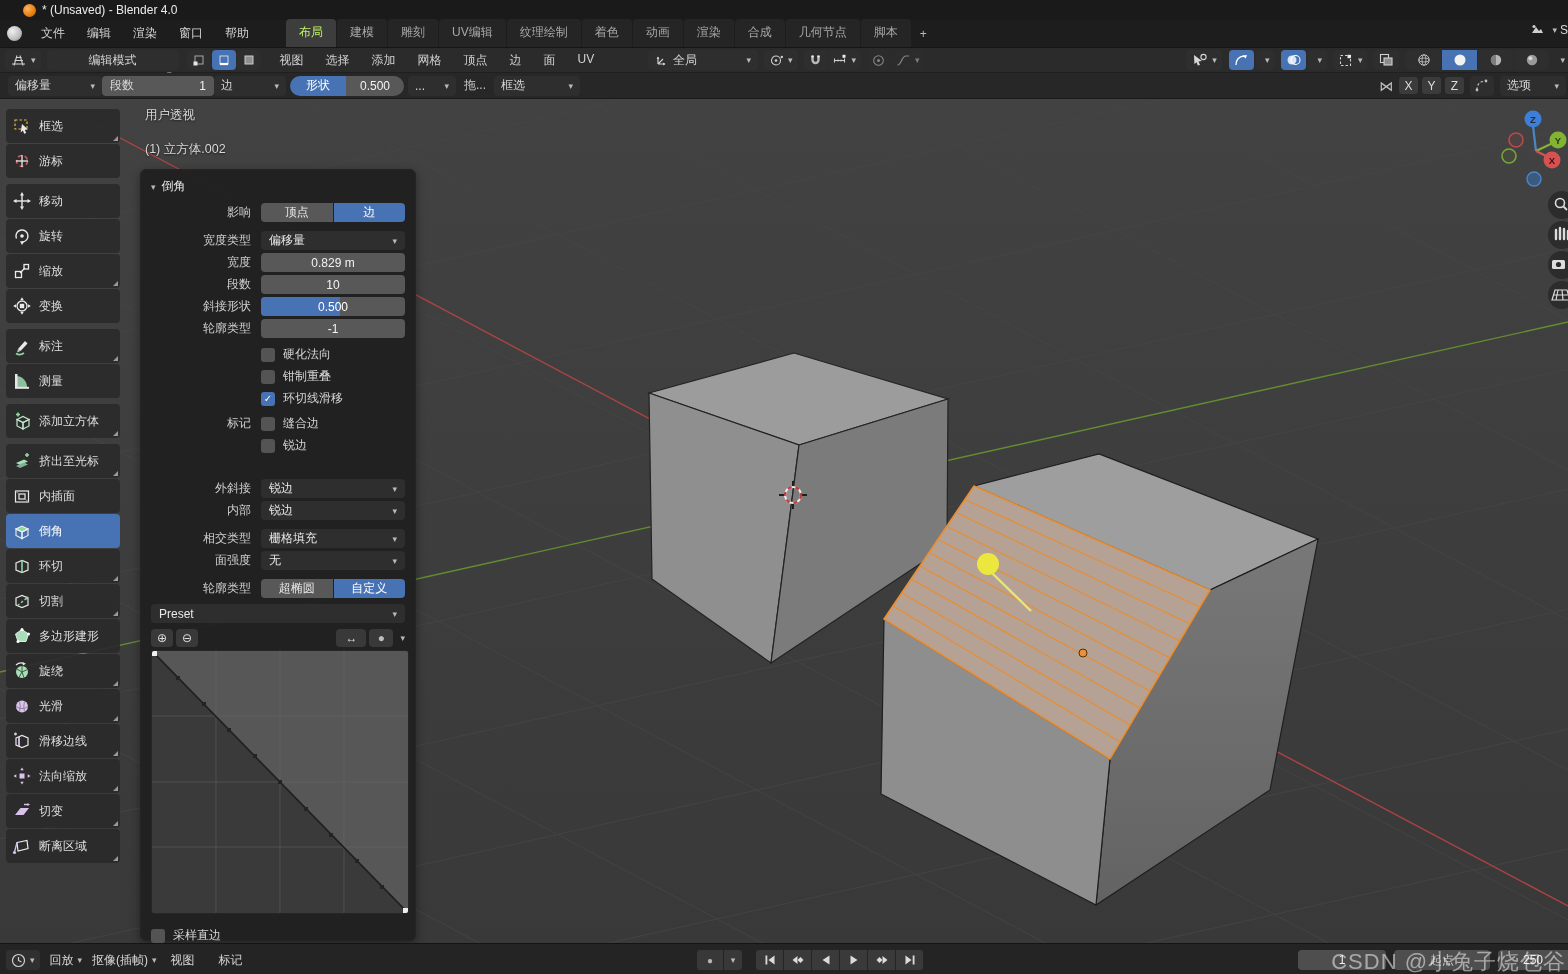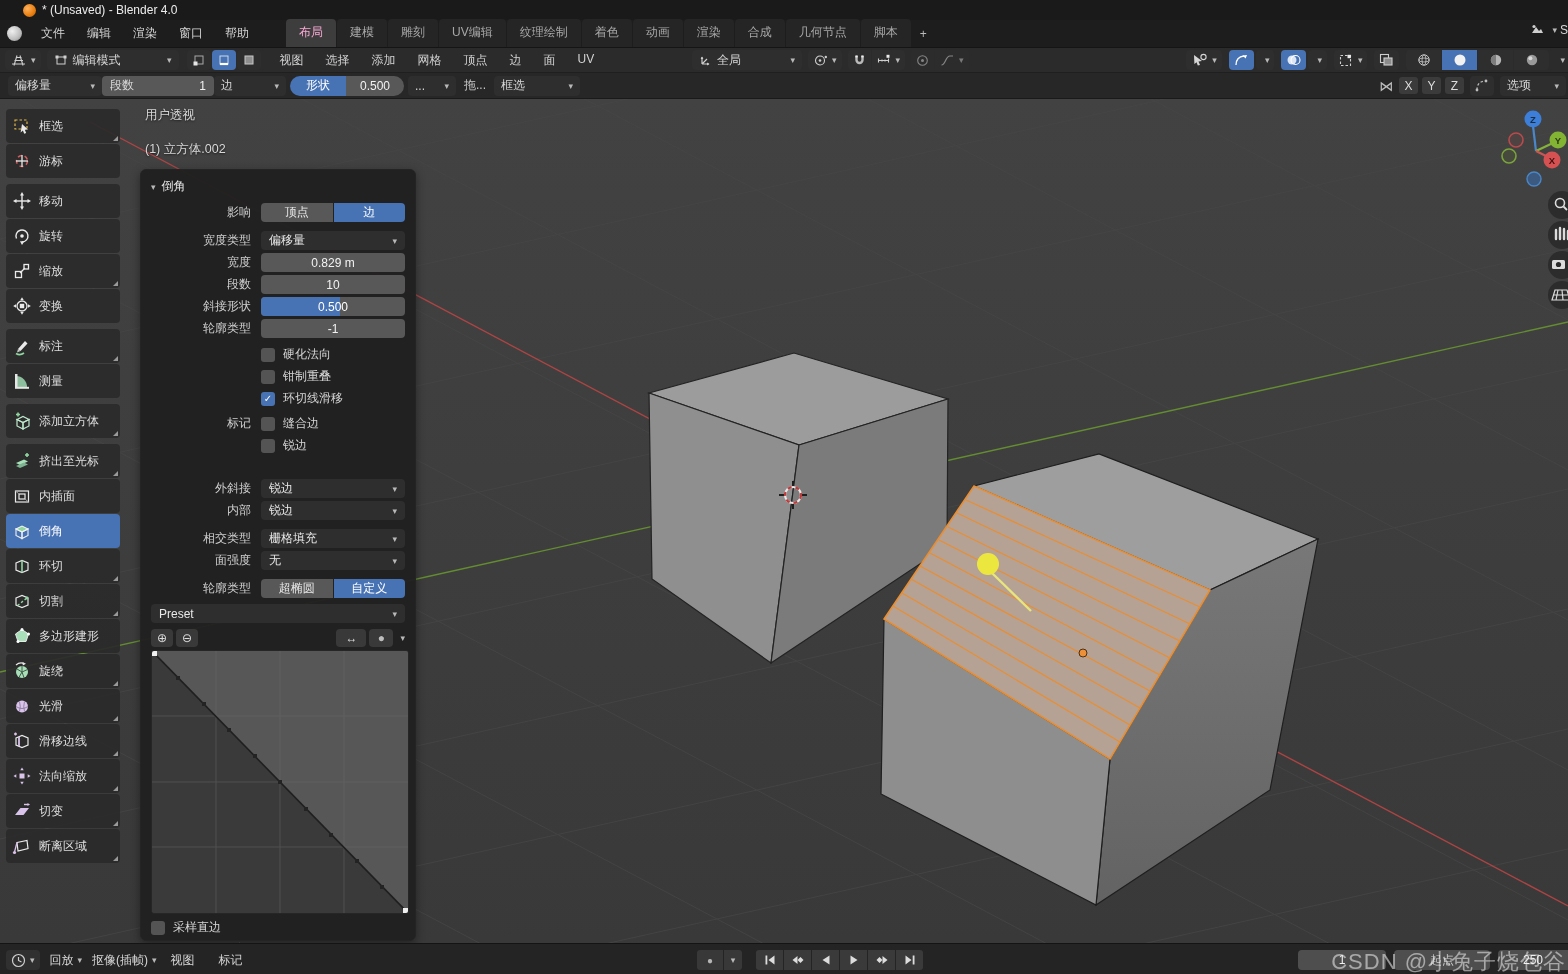--- a/index.html
+++ b/index.html
@@ -9,34 +9,34 @@
   .cv{font-size:9px;color:#b9b9b9;margin-left:4px;font-style:normal;font-weight:normal;}
   
   #titlebar{height:20px;background:#1a1a1a;display:flex;align-items:center;gap:6px;padding-left:23px;color:#ececec;}
   .blogo{width:13px;height:13px;border-radius:50%;background:radial-gradient(circle at 35% 35%,#ffb25e,#e87d0d 60%,#b35600);display:inline-block;}
   
   #tabbar{height:27px;background:#1d1d1d;display:flex;align-items:center;position:relative;}
   #tabbar .blogo2{width:15px;height:15px;margin:0 8px 0 7px;border-radius:50%;background:radial-gradient(circle at 35% 35%,#f0f0f0,#bdbdbd 60%,#7d7d7d);}
   .menu{padding:0 11px;color:#d2d2d2;cursor:default;}
   .tabs{display:flex;margin-left:26px;height:27px;align-items:flex-end;}
   .tab{padding:5px 13px 6px;color:#a8a8a8;background:#252525;margin-right:1px;border-radius:4px 4px 0 0;}
-  .tab.active{background:#3d3d3d;color:#f9a8d4;}
+  .tab.active{background:#3d3d3d;color:#bef264;}
   .tab.newtab{background:transparent;color:#bbb;padding:5px 8px 6px;}
   #scene-sliver{position:absolute;right:0;top:2px;display:flex;align-items:center;gap:3px;}
   
   #h2{height:24px;background:#2b2b2b;border-top:1px solid #151515;border-bottom:1px solid #1f1f1f;display:flex;align-items:center;padding:0 5px;position:relative;}
   #h3{height:25px;background:#272727;border-bottom:1px solid #1a1a1a;display:flex;align-items:center;padding:0 8px;position:relative;}
   .dd{background:#2e2e2e;border-radius:4px;padding:2px 7px;display:flex;align-items:center;height:16px;}
   .btn{background:#2e2e2e;border-radius:4px;padding:2px 5px;display:flex;align-items:center;height:16px;}
   .btn.blue{background:#4772b3;}
   .field{background:#585858;border-radius:4px;padding:2px 8px;height:16px;display:flex;align-items:center;color:#f0f0f0;}
   .selmode{display:flex;gap:1px;margin:0 8px;}
   .selmode .btn{width:24px;justify-content:center;padding:2px 0;}
   .h2menus{display:flex;}
-  #h2center{position:absolute;left:692px;display:flex;align-items:center;gap:6px;}
+  #h2center{position:absolute;left:648px;display:flex;align-items:center;gap:6px;}
   #h2right{position:absolute;right:3px;display:flex;align-items:center;gap:7px;}
   .seggroup{display:flex;gap:1px;}
   .seggroup .btn{border-radius:0;width:25px;justify-content:center;}
   .seggroup .btn:first-child{border-radius:4px 0 0 4px;}
   .seggroup .btn:last-child{border-radius:0 4px 4px 0;}
   #h3right{position:absolute;right:2px;display:flex;align-items:center;gap:4px;}
   .axisbtn{background:#3b3b3b;border-radius:3px;width:19px;height:17px;display:flex;align-items:center;justify-content:center;color:#ddd;}
   .combo{display:flex;height:20px;border-radius:4px;overflow:hidden;}
   .combo .half1{background:#4772b3;color:#fff;padding:0 16px;display:flex;align-items:center;}
   .combo .half2{background:#585858;color:#f2f2f2;padding:0 14px;display:flex;align-items:center;}
@@ -131,21 +131,21 @@
   </div>
 </div>
 
 <div id="h2">
   <div class="btn" style="margin-right:6px;">
     <svg width="17" height="14" viewBox="0 0 17 14">
       <path d="M2,11 L15,11 M4.5,7.5 L13,7.5 M6,4.5 L11.5,4.5 M4,12.5 L7,2.5 M13,12.5 L10,2.5" stroke="#cfcfcf" stroke-width="1.1" fill="none"></path>
     </svg>
     <i class="cv">▾</i>
   </div>
-  <div class="dd" style="width:118px;">
+  <div class="dd" style="width:118px;flex-direction:column;">
     <svg width="14" height="14" viewBox="0 0 14 14" style="margin-right:5px;">
       <rect x="3" y="4" width="8" height="7" fill="none" stroke="#cfcfcf" stroke-width="1"></rect>
       <rect x="1.5" y="2.5" width="3" height="3" fill="#cfcfcf"></rect>
         <rect x="9.5" y="2.5" width="3" height="3" fill="#cfcfcf"></rect>
     </svg>
     <span>编辑模式</span>
     <i class="cv" style="margin-left:auto;">▾</i>
   </div>
   <div class="selmode">
     <div class="btn">
@@ -837,21 +837,21 @@
           <rect x="126" y="129" width="4" height="4"></rect>
             <rect x="152" y="156" width="4" height="4"></rect>
           <rect x="177" y="182" width="4" height="4"></rect>
             <rect x="203" y="208" width="4" height="4"></rect>
           <rect x="228" y="234" width="4" height="4"></rect>
         </g>
         <rect x="0" y="0" width="5" height="5" fill="#f0f0f0"></rect>
         <rect x="251" y="257" width="5" height="5" fill="#f0f0f0"></rect>
       </svg>
     </div>
-    <div class="prow" style="margin-top:4px;">
+    <div class="prow" style="margin-top:12px;">
       <div class="pcheck">
         <span class="cb"></span>
         <span>采样直边</span>
       </div>
     </div>
     <div class="prow">
       <div class="pcheck">
         <span class="cb"></span>
         <span>采样均一长度</span>
       </div>

